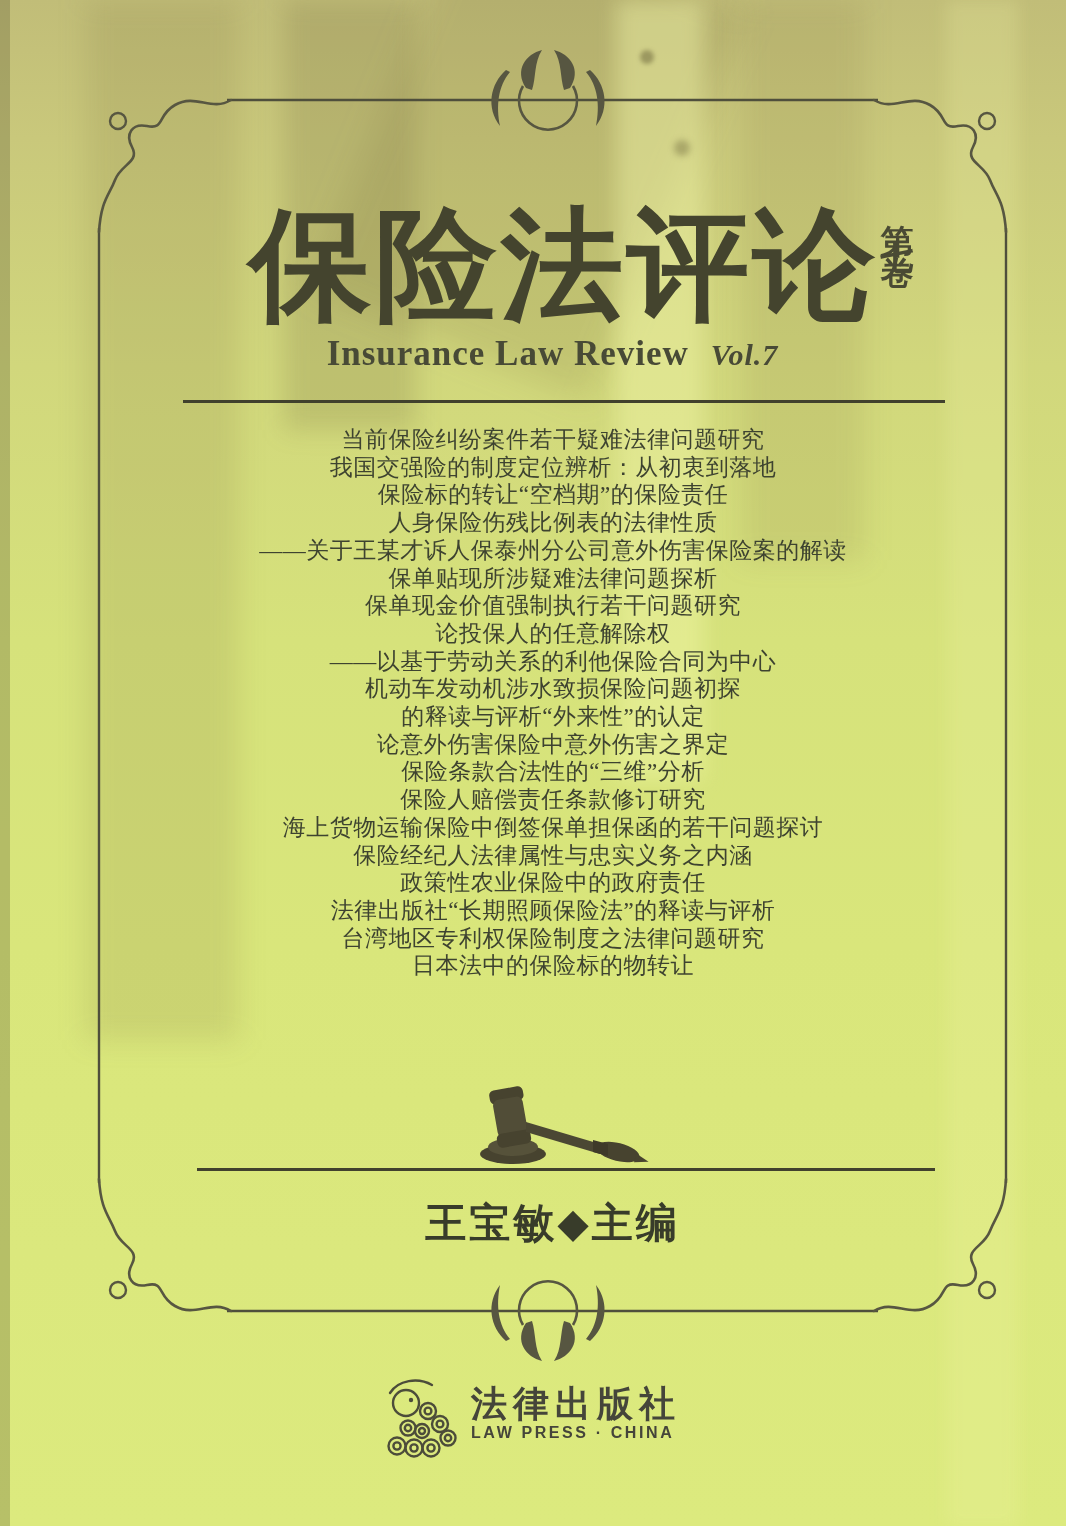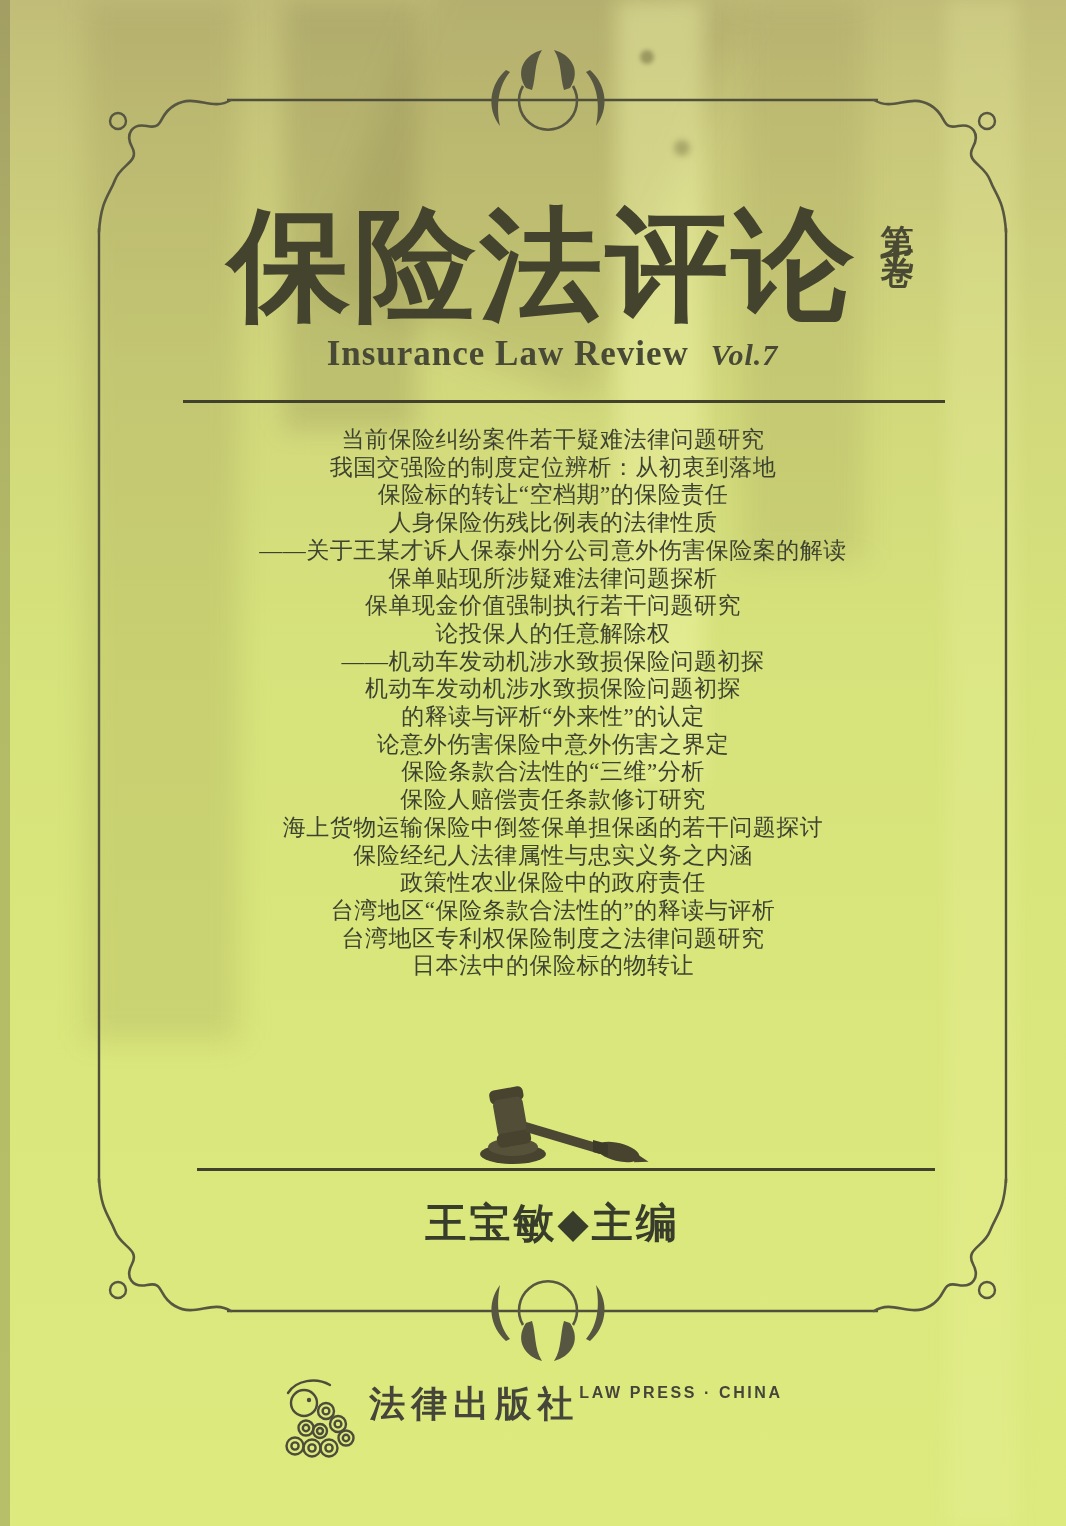--- a/index.html
+++ b/index.html
@@ -14,21 +14,21 @@
   .g-diag{left:378px;top:-60px;width:300px;height:420px;background:rgba(118,108,60,.17);filter:blur(16px);transform:rotate(22deg);}
   .g-light{left:616px;top:0;width:88px;height:780px;background:rgba(243,248,172,.42);filter:blur(10px);}
   .g-band-r{left:742px;top:0;width:122px;height:560px;background:rgba(126,116,64,.14);filter:blur(14px);}
   .g-right-l{left:946px;top:0;width:72px;height:1526px;background:rgba(240,244,168,.22);filter:blur(8px);}
   .g-spot1{left:640px;top:50px;width:14px;height:14px;border-radius:50%;background:rgba(104,97,55,.5);filter:blur(2px);}
   .g-spot2{left:674px;top:140px;width:16px;height:16px;border-radius:50%;background:rgba(104,97,55,.4);filter:blur(3px);}
   .g-edge-left{left:0;top:0;width:10px;height:100%;background:rgba(70,68,40,.25);}
   .frame-svg{position:absolute;left:0;top:0;width:1066px;height:1526px;}
 
   .title{
-    position:absolute;top:196px;left:143px;width:800px;text-align:center;
+    position:absolute;top:196px;left:164px;width:800px;text-align:center;
     font-size:122px;font-weight:700;letter-spacing:4px;line-height:140px;
     color:#44442e;white-space:nowrap;
   }
   .volume{
     position:absolute;top:198px;left:874px;height:190px;
     writing-mode:vertical-rl;text-orientation:upright;
     font-size:33px;letter-spacing:16px;color:#4a4a34;font-weight:600;
   }
   .subtitle{
     position:absolute;top:334px;left:99px;width:907px;text-align:center;
@@ -45,21 +45,21 @@
   .toc-line{white-space:nowrap;}
   .gavel-svg{position:absolute;left:468px;top:1082px;}
   .editor{
     position:absolute;top:1196px;left:99px;width:907px;text-align:center;
     font-size:41px;font-weight:700;letter-spacing:3px;color:#383c2a;white-space:nowrap;
   }
   .publisher{
     position:absolute;top:1376px;left:0;width:1066px;
     display:flex;justify-content:center;align-items:flex-start;gap:12px;
   }
-  .pub-text{display:flex;align-items:flex-start;padding-top:8px;}
+  .pub-text{display:flex;flex-direction:column;align-items:flex-start;padding-top:8px;}
   .pub-cn{
     font-family:"Liberation Sans","DejaVu Sans",sans-serif;
     font-size:36px;font-weight:700;letter-spacing:6px;color:#45453a;line-height:40px;
   }
   .pub-en{
     font-family:"Liberation Sans","DejaVu Sans",sans-serif;
     font-size:16px;font-weight:700;letter-spacing:2.6px;color:#45453a;margin-top:0;
   }
 </style>
 </head>
@@ -117,30 +117,30 @@
 
   <div class="toc">
       <div class="toc-line">当前保险纠纷案件若干疑难法律问题研究</div>
       <div class="toc-line">我国交强险的制度定位辨析：从初衷到落地</div>
       <div class="toc-line">保险标的转让“空档期”的保险责任</div>
       <div class="toc-line">人身保险伤残比例表的法律性质</div>
       <div class="toc-line">——关于王某才诉人保泰州分公司意外伤害保险案的解读</div>
       <div class="toc-line">保单贴现所涉疑难法律问题探析</div>
       <div class="toc-line">保单现金价值强制执行若干问题研究</div>
       <div class="toc-line">论投保人的任意解除权</div>
-      <div class="toc-line">——机动车发动机涉水致损保险问题初探</div>
+      <div class="toc-line">——以基于劳动关系的利他保险合同为中心</div>
       <div class="toc-line">机动车发动机涉水致损保险问题初探</div>
       <div class="toc-line">的释读与评析“外来性”的认定</div>
       <div class="toc-line">论意外伤害保险中意外伤害之界定</div>
       <div class="toc-line">保险条款合法性的“三维”分析</div>
       <div class="toc-line">保险人赔偿责任条款修订研究</div>
       <div class="toc-line">海上货物运输保险中倒签保单担保函的若干问题探讨</div>
       <div class="toc-line">保险经纪人法律属性与忠实义务之内涵</div>
       <div class="toc-line">政策性农业保险中的政府责任</div>
-      <div class="toc-line">台湾地区“保险条款合法性的”的释读与评析</div>
+      <div class="toc-line">法律出版社“长期照顾保险法”的释读与评析</div>
       <div class="toc-line">台湾地区专利权保险制度之法律问题研究</div>
       <div class="toc-line">日本法中的保险标的物转让</div>
     </div>
 
   <svg class="gavel-svg" width="200" height="92" viewBox="0 0 200 92" xmlns="http://www.w3.org/2000/svg">
     <g fill="#47432f">
       <ellipse cx="45" cy="72" rx="33" ry="10"></ellipse>
       <ellipse cx="45" cy="65" rx="25" ry="9" fill="#56523a"></ellipse>
       <g transform="translate(42,34) rotate(-10)">
         <rect x="-17" y="-28" width="34" height="14" rx="5"></rect>

